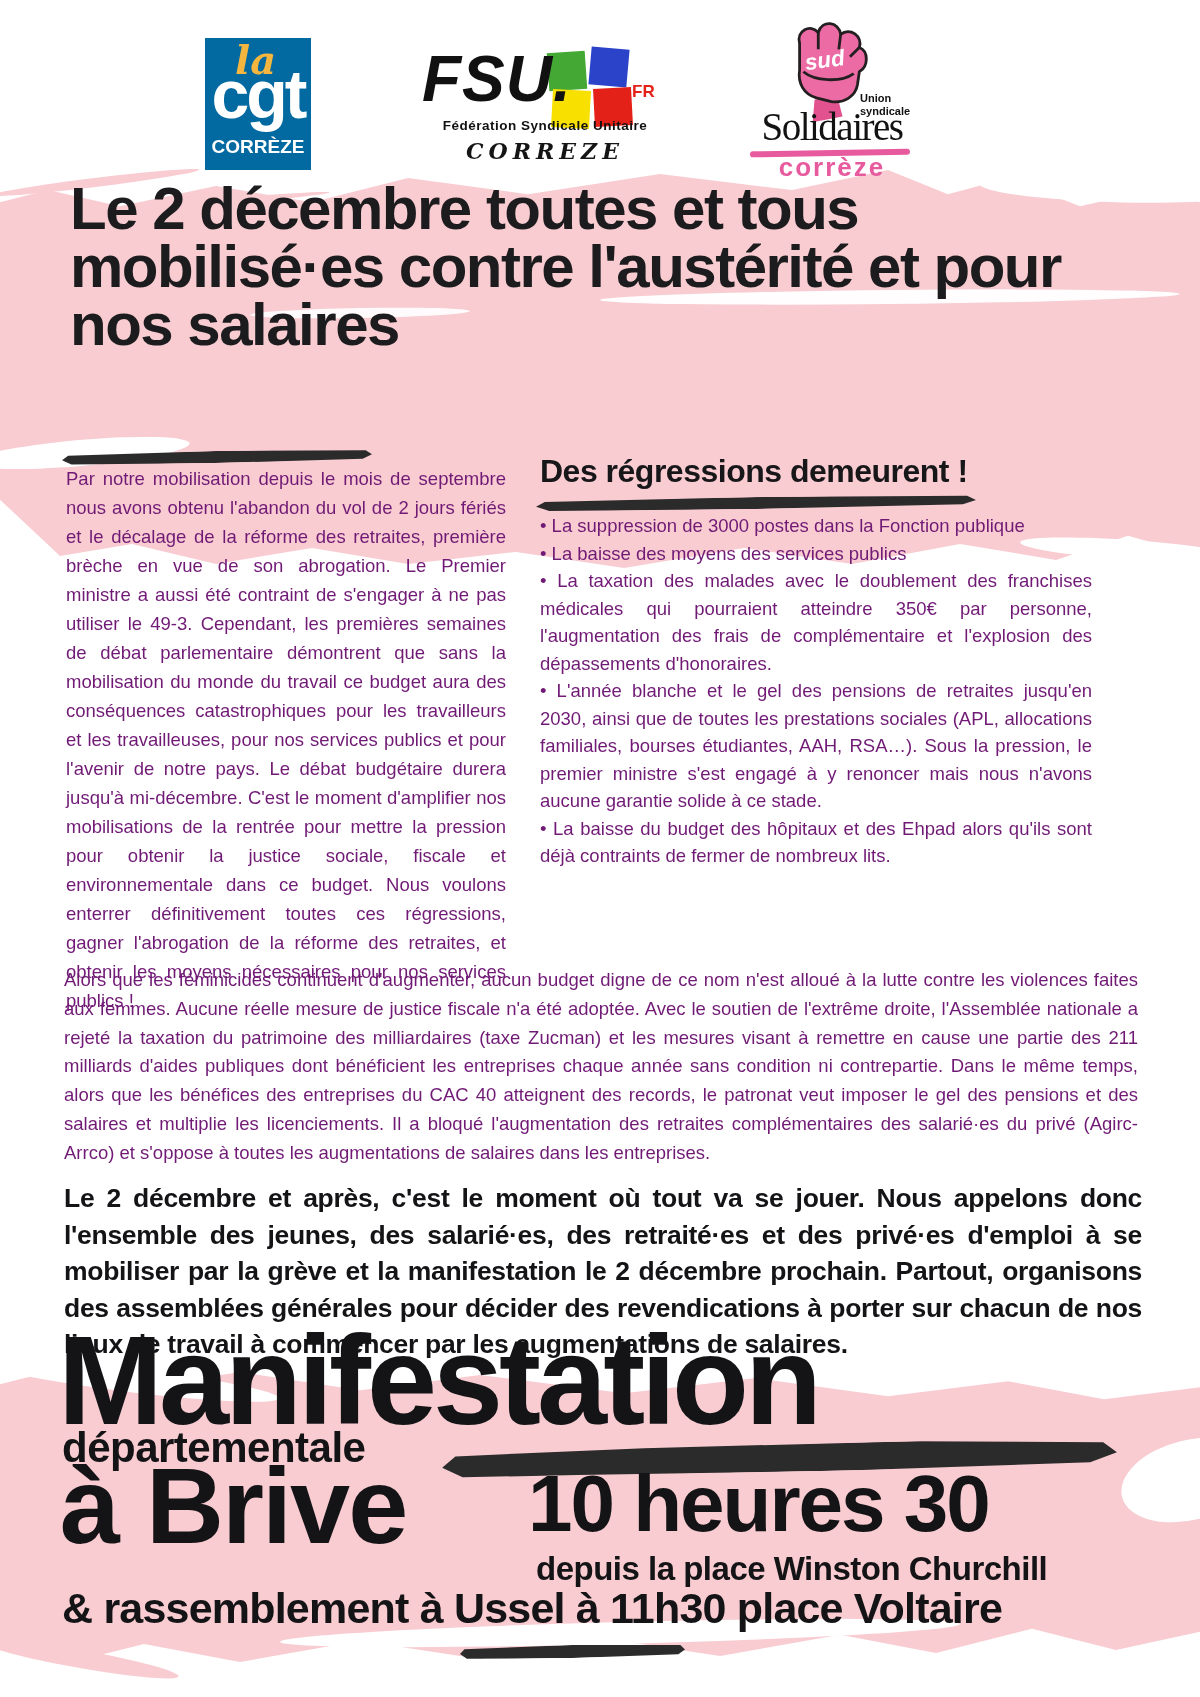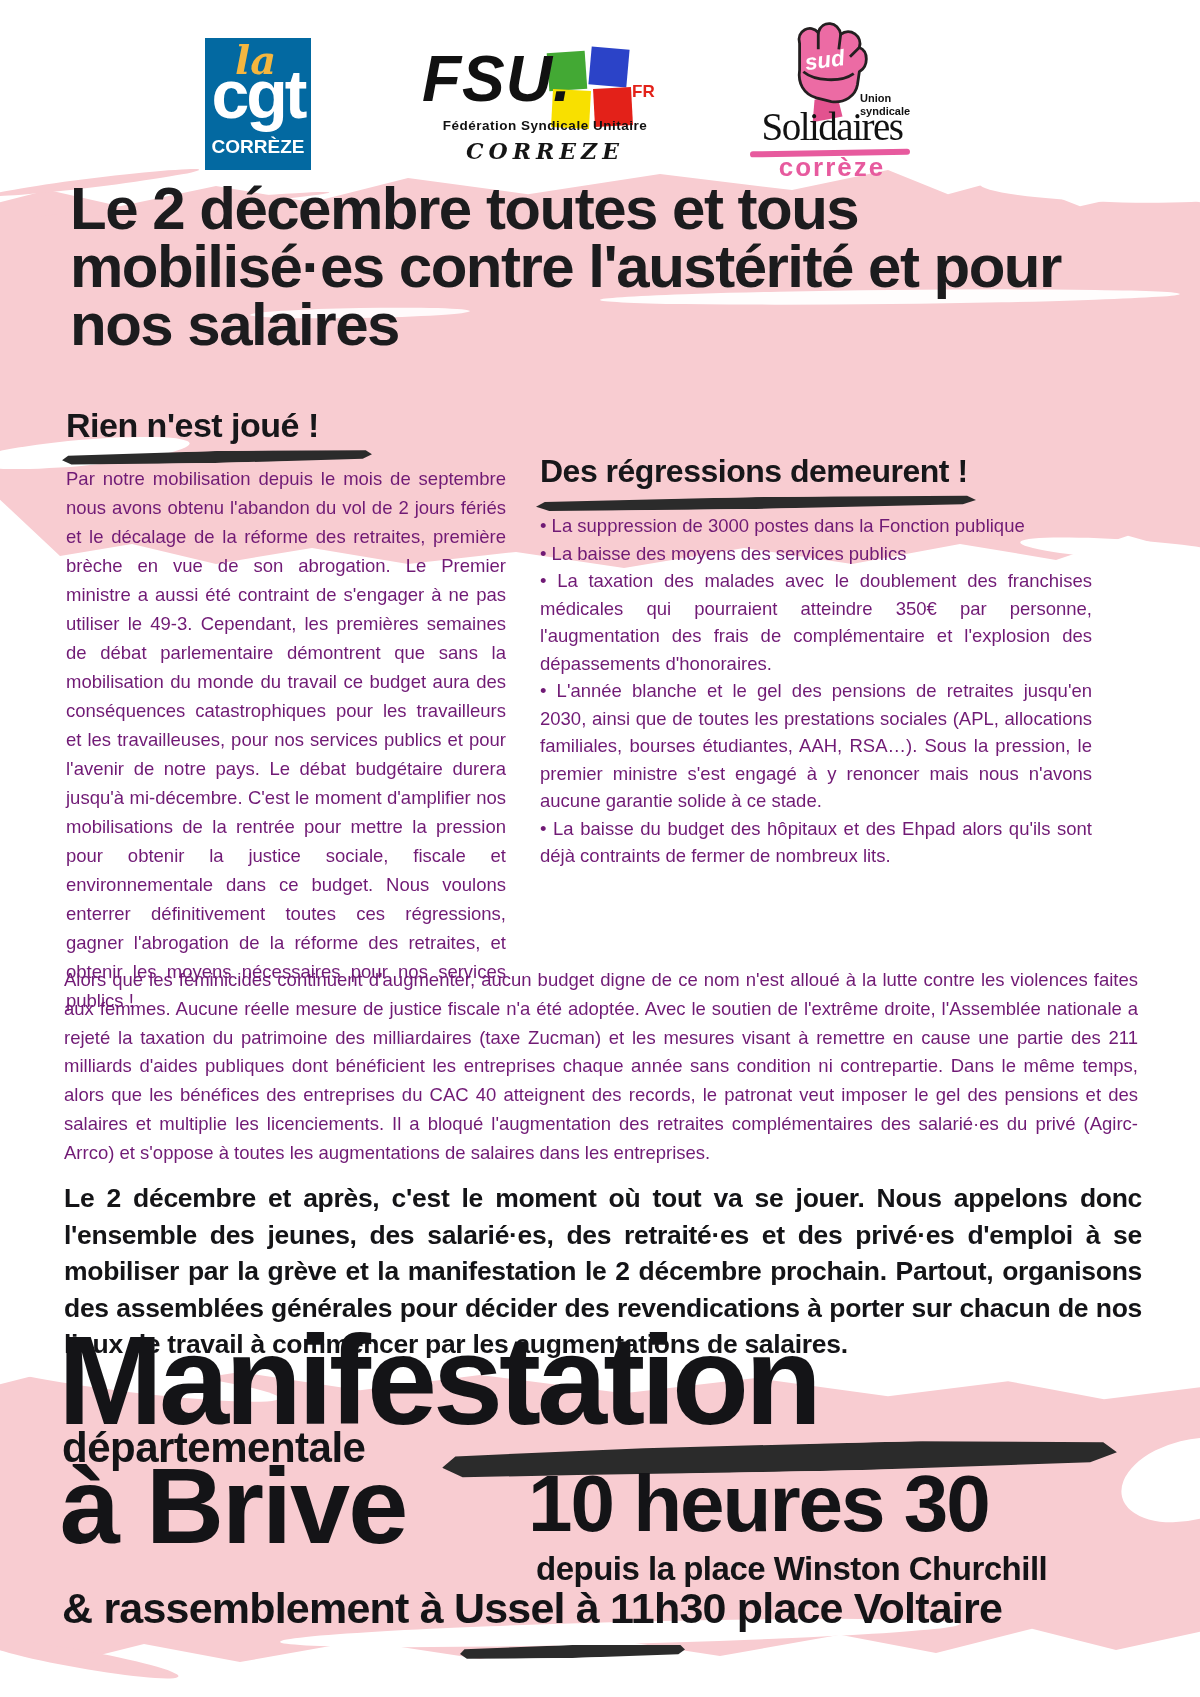--- a/index.html
+++ b/index.html
@@ -133,21 +133,20 @@
       <text x="32" y="60" font-size="24" font-style="italic" font-weight="bold" fill="#ffffff" transform="rotate(-8 50 55)">sud</text>
     </svg>
     <div class="union">Union syndicale</div>
     <div class="soli-name">Solidaires</div>
     <div class="soli-bar"></div>
     <div class="soli-region">corrèze</div>
   </div>
 
   <h1 class="headline" style="margin:0;">Le 2 décembre toutes et tous mobilisé·es contre l'austérité et pour nos salaires</h1>
 
-  <h2 class="col-heading h-left" style="margin:0;">Rien n'est joué !</h2>
   <div class="brush u-left"></div>
   <p class="body-text left-body" style="margin:0;">Par notre mobilisation depuis le mois de septembre nous avons obtenu l'abandon du vol de 2 jours fériés et le décalage de la réforme des retraites, première brèche en vue de son abrogation. Le Premier ministre a aussi été contraint de s'engager à ne pas utiliser le 49-3. Cependant, les premières semaines de débat parlementaire démontrent que sans la mobilisation du monde du travail ce budget aura des conséquences catastrophiques pour les travailleurs et les travailleuses, pour nos services publics et pour l'avenir de notre pays. Le débat budgétaire durera jusqu'à mi-décembre. C'est le moment d'amplifier nos mobilisations de la rentrée pour mettre la pression pour obtenir la justice sociale, fiscale et environnementale dans ce budget. Nous voulons enterrer définitivement toutes ces régressions, gagner l'abrogation de la réforme des retraites, et obtenir les moyens nécessaires pour nos services publics !</p>
 
   <h2 class="col-heading h-right" style="margin:0;">Des régressions demeurent !</h2>
   <div class="brush u-right"></div>
   <div class="body-text right-body">
     <p>• La suppression de 3000 postes dans la Fonction publique</p>
     <p>• La baisse des moyens des services publics</p>
     <p>• La taxation des malades avec le doublement des franchises médicales qui pourraient atteindre 350€ par personne, l'augmentation des frais de complémentaire et l'explosion des dépassements d'honoraires.</p>
     <p>• L'année blanche et le gel des pensions de retraites jusqu'en 2030, ainsi que de toutes les prestations sociales (APL, allocations familiales, bourses étudiantes, AAH, RSA…). Sous la pression, le premier ministre s'est engagé à y renoncer mais nous n'avons aucune garantie solide à ce stade.</p>

